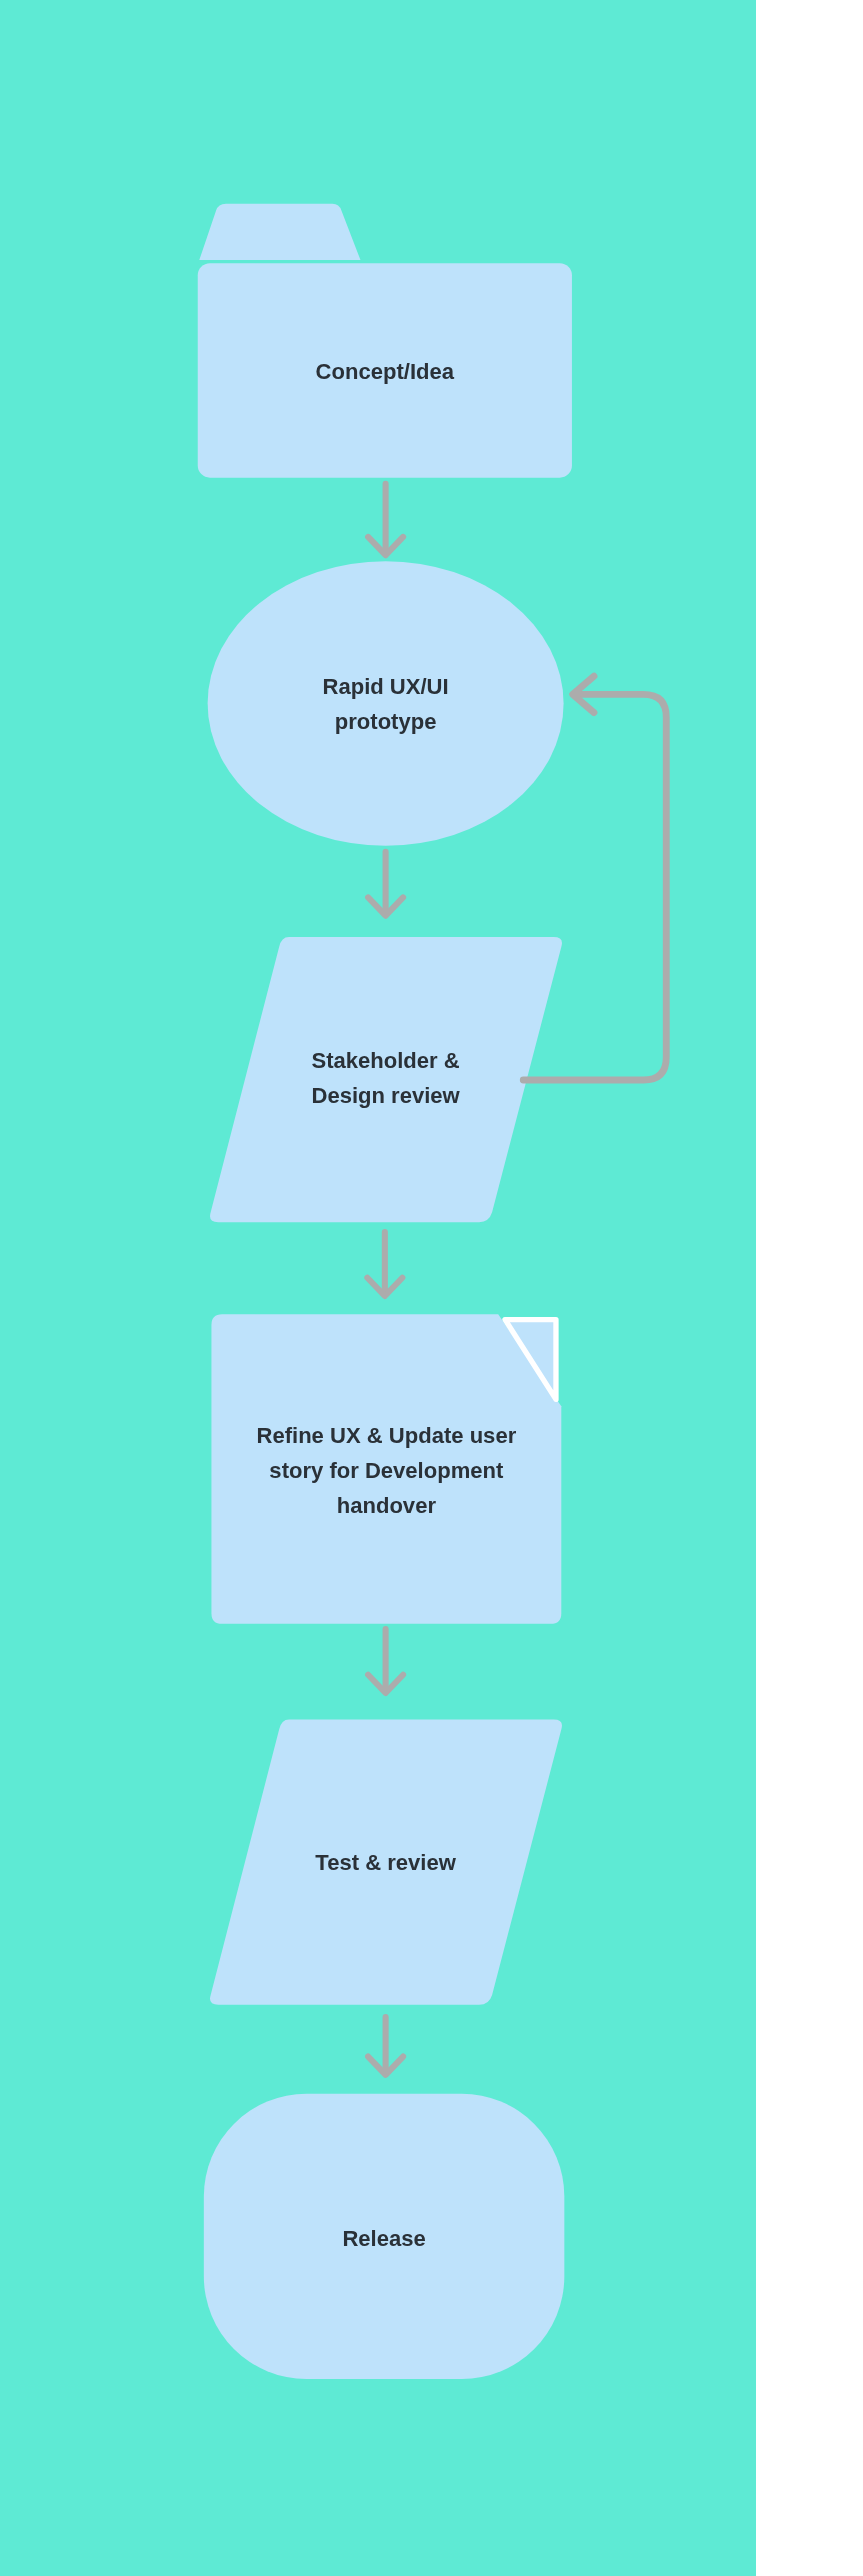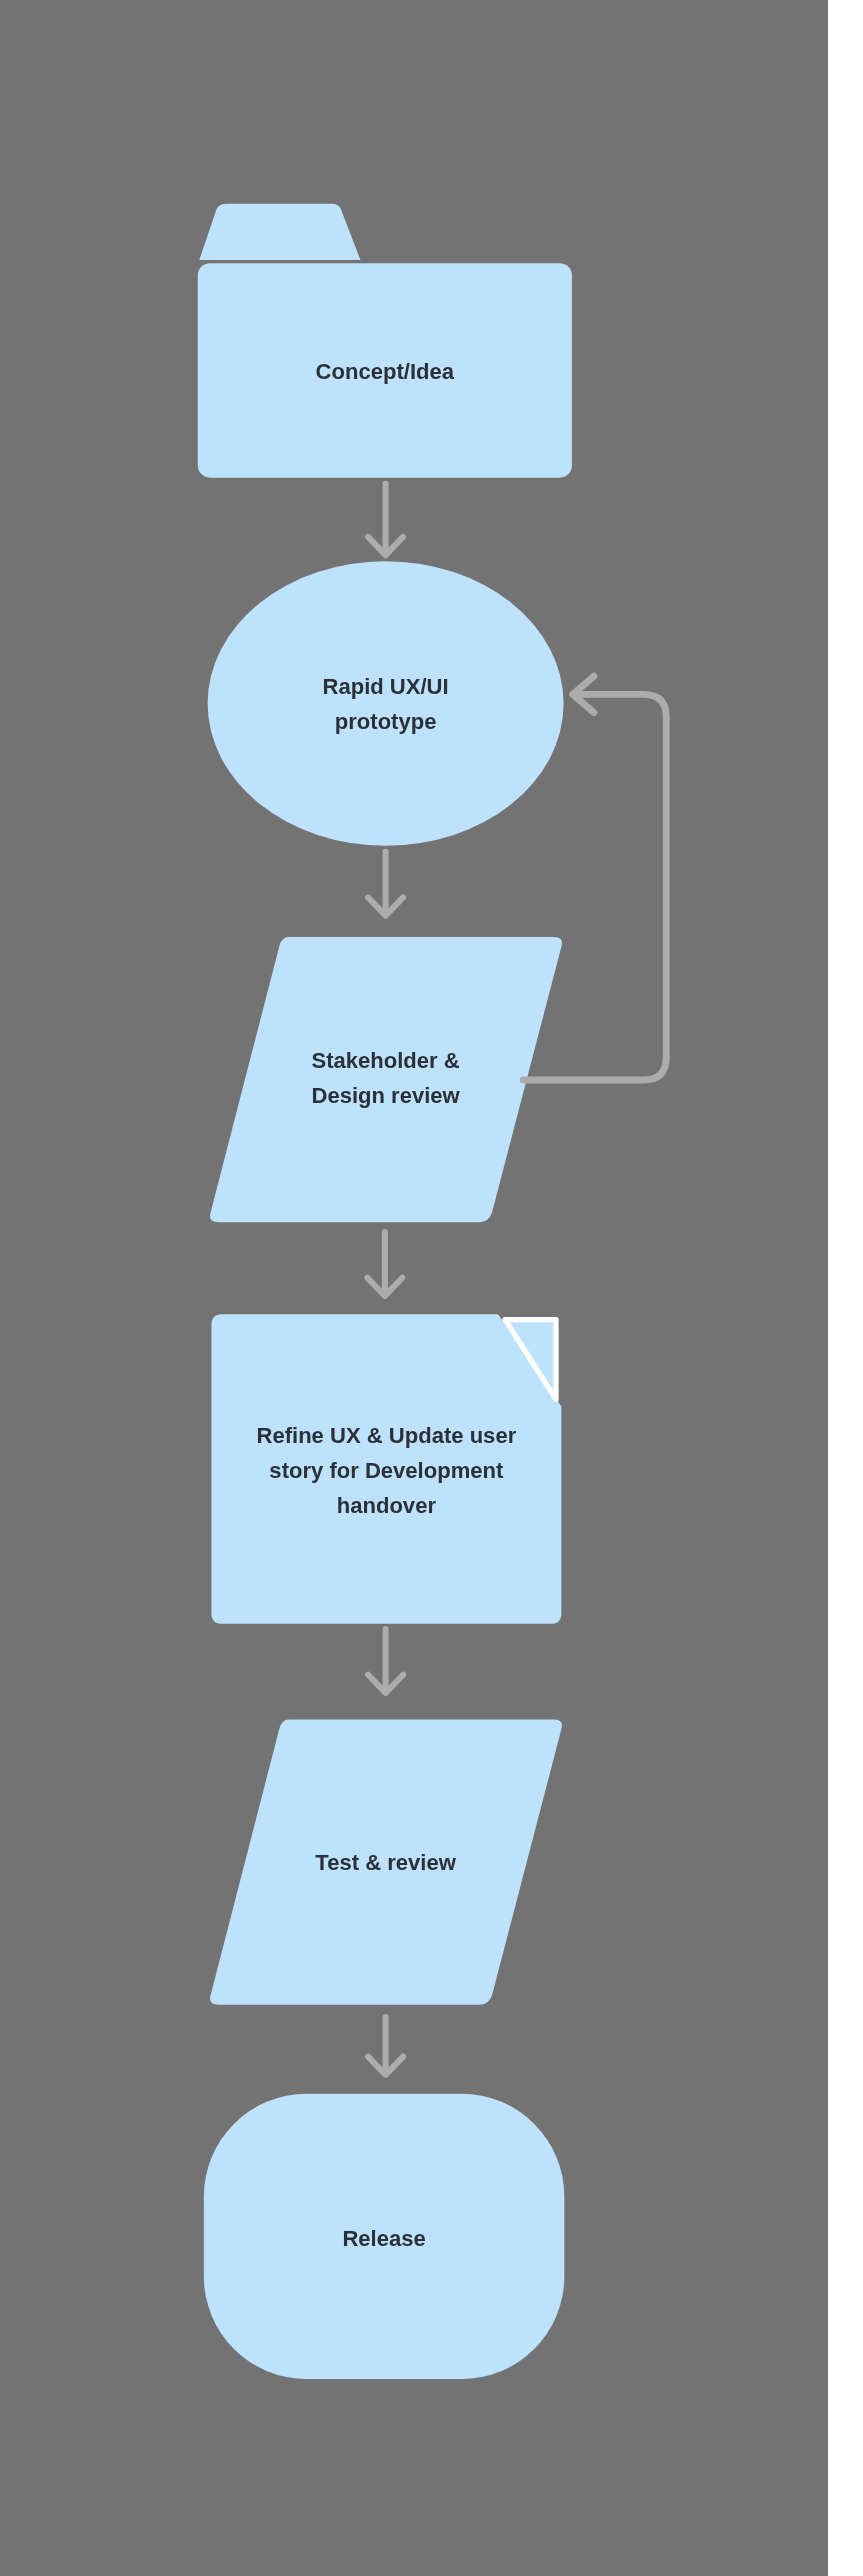--- a/index.html
+++ b/index.html
@@ -1,24 +1,24 @@
 <!DOCTYPE html>
 <html style="font-size:12px"><head>
 <meta charset="utf-8">
 <style>
   html, body {
     margin: 0;
     padding: 0;
     background: #ffffff;
   }
   .canvas-wrap {
-    width: 828px;
+    width: 756px;
     height: 2576px;
     position: relative;
-    background: #737373;
+    background: #5eead4;
   }
   svg { display: block; }
   .node-label {
     font-family: "Liberation Sans", sans-serif;
     font-weight: 700;
     font-size: 29px;
     text-anchor: middle;
     dominant-baseline: central;
   }
   .shape { stroke: none; }

